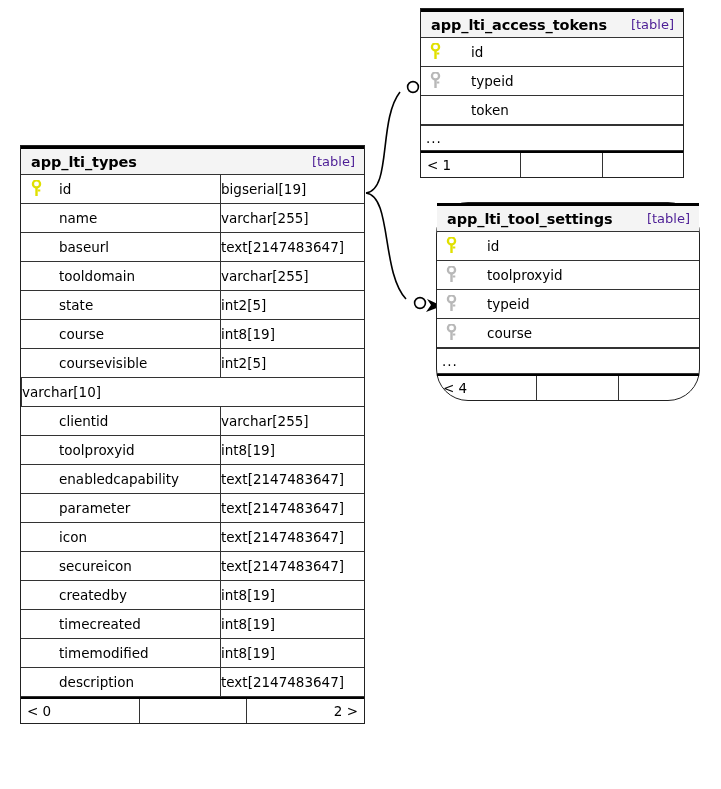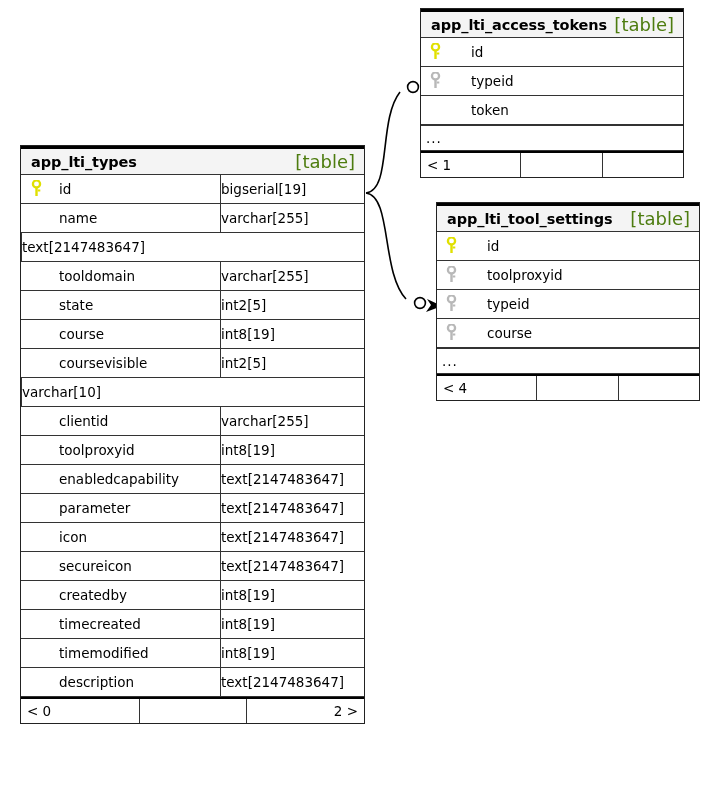--- a/index.html
+++ b/index.html
@@ -41,22 +41,22 @@
     padding: 0 9px 0 10px;
     height: 29px;
   }
   .er-table .hdr .tname {
     font-weight: bold;
     font-size: 14.5px;
     letter-spacing: -0.1px;
     white-space: nowrap;
   }
   .er-table .hdr .ttag {
-    font-size: 18px;
-    color: #4d7c0f;
+    font-size: 13px;
+    color: #4c1d95;
     white-space: nowrap;
   }
 
   .row {
     display: flex;
     height: 29px;
     box-sizing: border-box;
     border-bottom: 1px solid #333333;
     align-items: center;
   }
@@ -148,20 +148,21 @@
     width: 264px;
   }
   #tbl-tokens .cell-name { flex: 1 1 auto; }
   #tbl-tokens .row-footer .f0 { flex: 0 0 99px; }
   #tbl-tokens .row-footer .f1 { flex: 0 0 82px; }
   #tbl-tokens .row-footer .f2 { flex: 1 1 auto; }
 
   #tbl-settings {
     left: 436px; top: 202px;
     width: 264px;
+    border-radius: 32px;
   }
   #tbl-settings .cell-name { flex: 1 1 auto; }
   #tbl-settings .row-footer .f0 { flex: 0 0 99px; }
   #tbl-settings .row-footer .f1 { flex: 0 0 82px; }
   #tbl-settings .row-footer .f2 { flex: 1 1 auto; }
 
   
   #tbl-tokens .keyslot, #tbl-settings .keyslot {
     width: 42px; flex: 0 0 42px;
     justify-content: flex-start;
@@ -226,20 +227,24 @@
 
       <div class="row">
         <div class="cell-name">
           <span class="keyslot"></span>
           <span class="colname">name</span>
         </div>
         <div class="cell-type">varchar[255]</div>
       </div>
 
       <div class="row">
+        <div class="cell-name">
+          <span class="keyslot"></span>
+          <span class="colname">baseurl</span>
+        </div>
         <div class="cell-type">text[2147483647]</div>
       </div>
 
       <div class="row">
         <div class="cell-name">
           <span class="keyslot"></span>
           <span class="colname">tooldomain</span>
         </div>
         <div class="cell-type">varchar[255]</div>
       </div>

